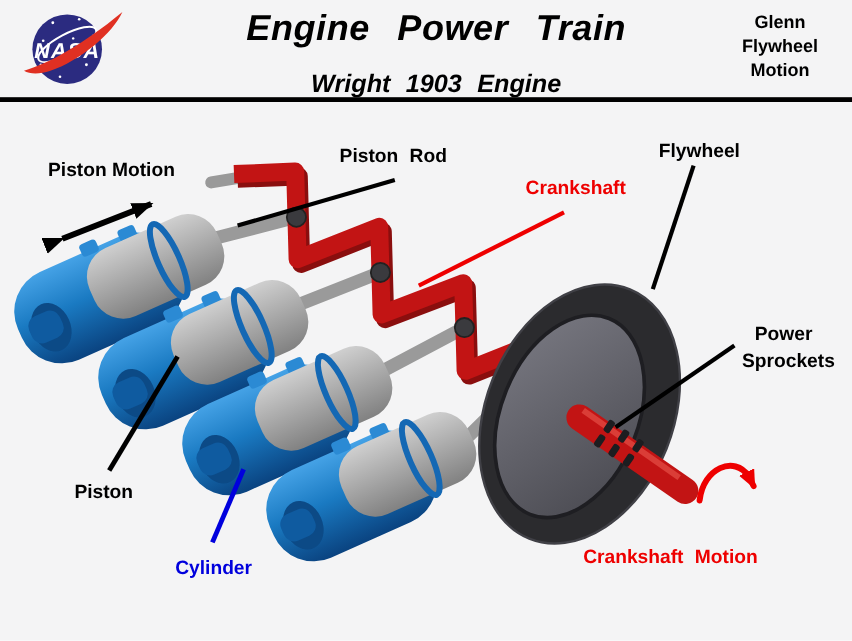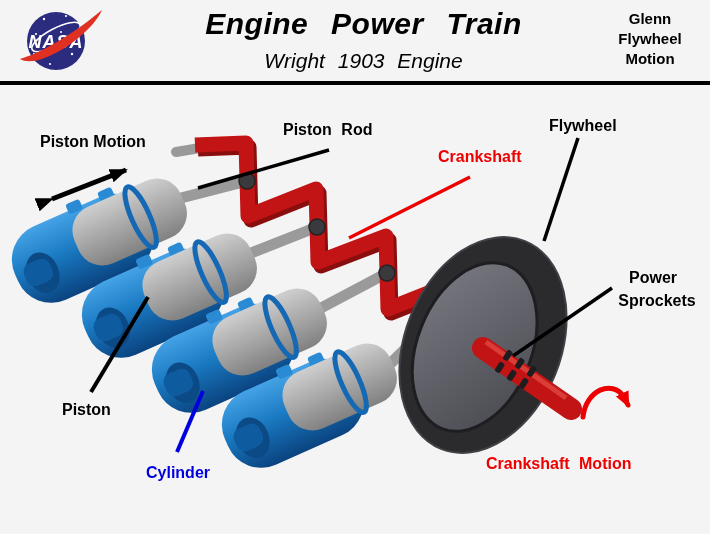--- a/index.html
+++ b/index.html
@@ -13,22 +13,22 @@
     position:relative;width:710px;height:81px;background:#f4f4f5;
     border-bottom:4px solid #000;
   }
   .logo{position:absolute;left:6px;top:2px;width:100px;height:78px;}
   .titles{position:absolute;left:130px;right:113px;top:8px;text-align:center;}
   .title{
     font-size:30px;font-weight:bold;font-style:italic;color:#000;
     word-spacing:14px;letter-spacing:0.5px;line-height:32px;
   }
   .subtitle{
-    font-size:21px;font-weight:normal;font-style:italic;color:#000;
-    word-spacing:7px;line-height:26px;margin-top:8px;
+    font-size:21px;font-weight:bold;font-style:italic;color:#000;
+    word-spacing:7px;line-height:26px;margin-top:18px;
   }
   .org{
     position:absolute;right:14px;top:9px;width:92px;text-align:center;
     font-size:15px;font-weight:bold;color:#000;line-height:20px;
   }
   
   .diagram{display:block;}
   text.lbl{font-family:"Liberation Sans",sans-serif;font-weight:bold;font-size:16px;fill:#000;}
   text.lbl-red{fill:#ee0000;}
   text.lbl-blue{fill:#0000dd;}

